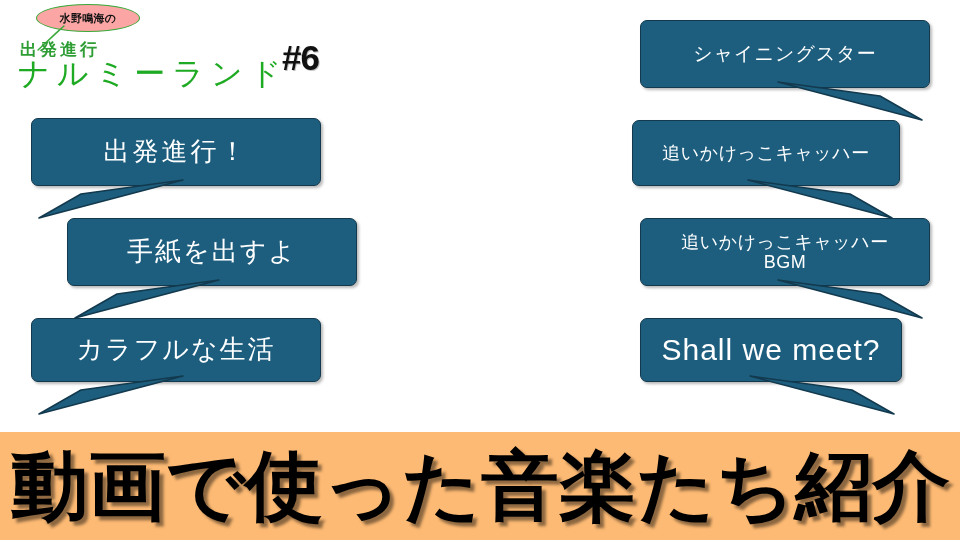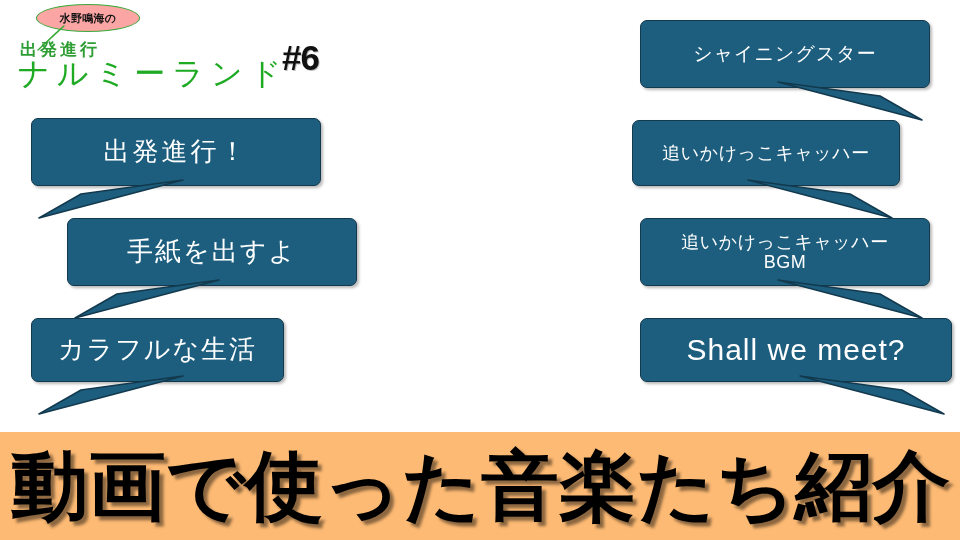--- a/index.html
+++ b/index.html
@@ -185,21 +185,21 @@
 
   <div class="speech" style="left:31px; top:218px; width:290px; height:68px;margin-left:36px;">
     <div class="body">
       <span class="txt fs-md">手紙を出すよ</span>
     </div>
     <svg class="tail tail-left" viewBox="0 0 150 44">
       <path d="M146,2 L2,40 L44,16 Z" fill="#1d5e7e" stroke="#12394d" stroke-width="1.5" stroke-linejoin="round"></path>
     </svg>
   </div>
 
-  <div class="speech" style="left:31px; top:318px; width:253px; height:64px;">
+  <div class="speech" style="left:31px; top:318px; width:290px; height:64px;">
     <div class="body">
       <span class="txt fs-md">カラフルな生活</span>
     </div>
     <svg class="tail tail-left" viewBox="0 0 150 44">
       <path d="M146,2 L2,40 L44,16 Z" fill="#1d5e7e" stroke="#12394d" stroke-width="1.5" stroke-linejoin="round"></path>
     </svg>
   </div>
 
   <div class="speech" style="left:640px; top:20px; width:290px; height:68px;">
     <div class="body">
@@ -222,21 +222,21 @@
   <div class="speech" style="left:640px; top:218px; width:290px; height:68px;">
     <div class="body">
       <span class="txt fs-xs">追いかけっこキャッハー
 BGM</span>
     </div>
     <svg class="tail tail-right" viewBox="0 0 150 44">
       <path d="M4,2 L148,40 L106,16 Z" fill="#1d5e7e" stroke="#12394d" stroke-width="1.5" stroke-linejoin="round"></path>
     </svg>
   </div>
 
-  <div class="speech" style="left:640px; top:318px; width:312px; height:64px;">
+  <div class="speech" style="left:640px; top:318px; width:262px; height:64px;">
     <div class="body">
       <span class="txt fs-en">Shall we meet?</span>
     </div>
     <svg class="tail tail-right" viewBox="0 0 150 44">
       <path d="M4,2 L148,40 L106,16 Z" fill="#1d5e7e" stroke="#12394d" stroke-width="1.5" stroke-linejoin="round"></path>
     </svg>
   </div>
 
   <div id="banner">
     <div id="banner-text">動画で使った音楽たち紹介</div>

